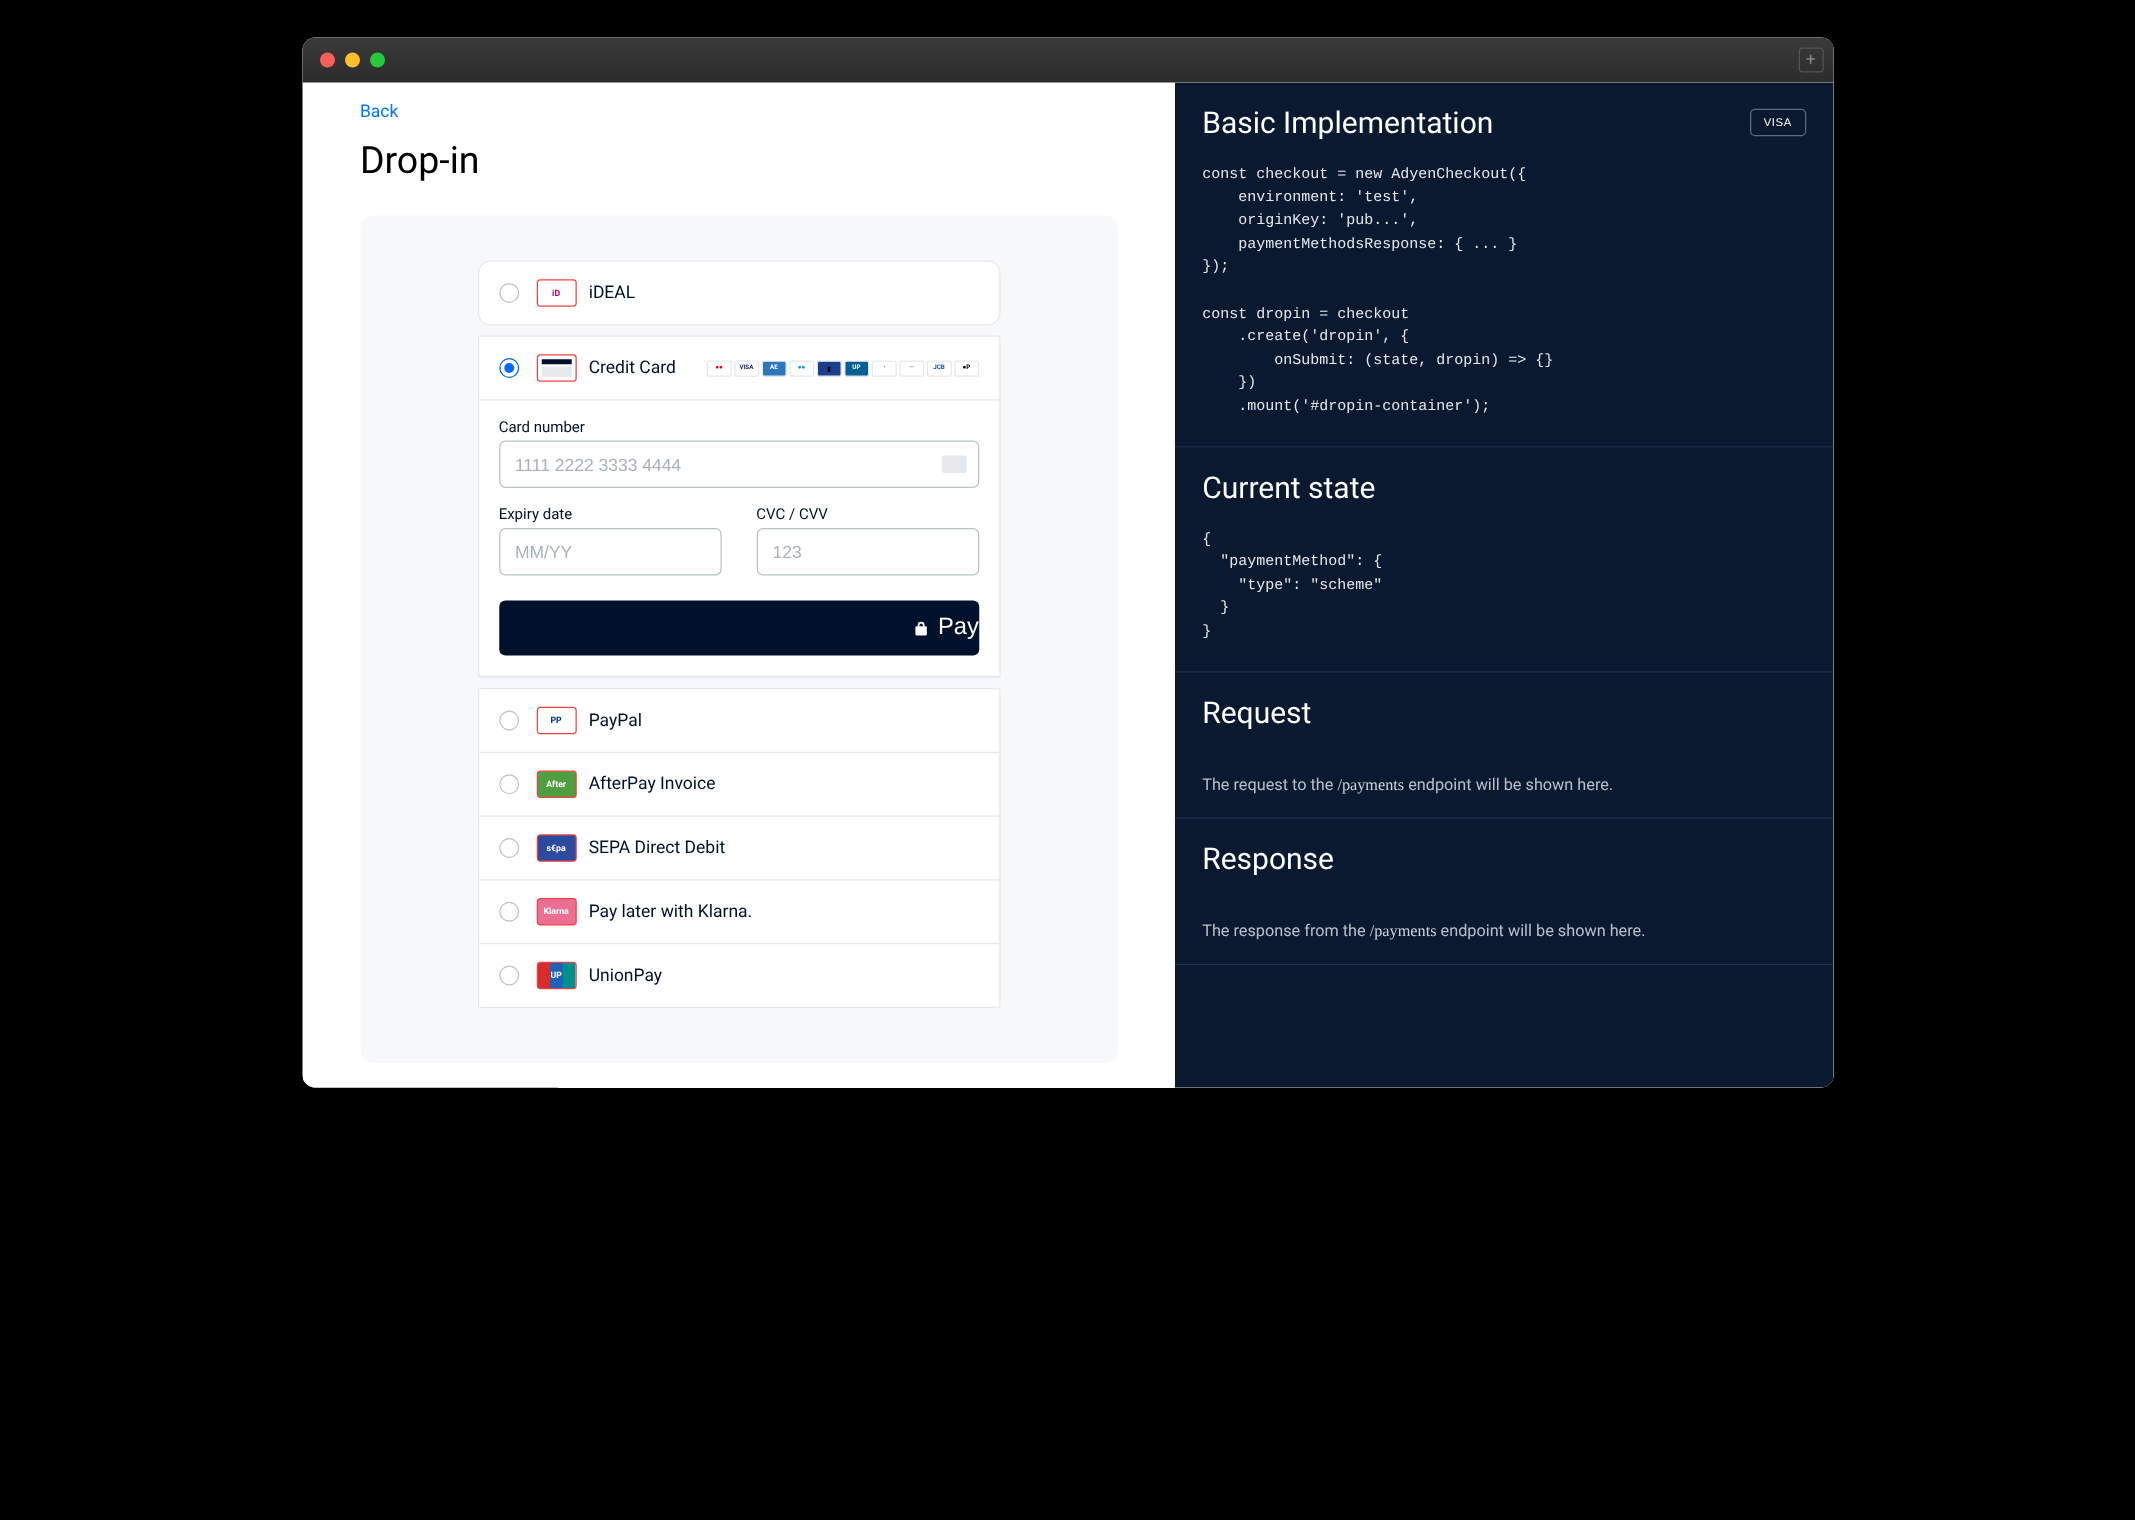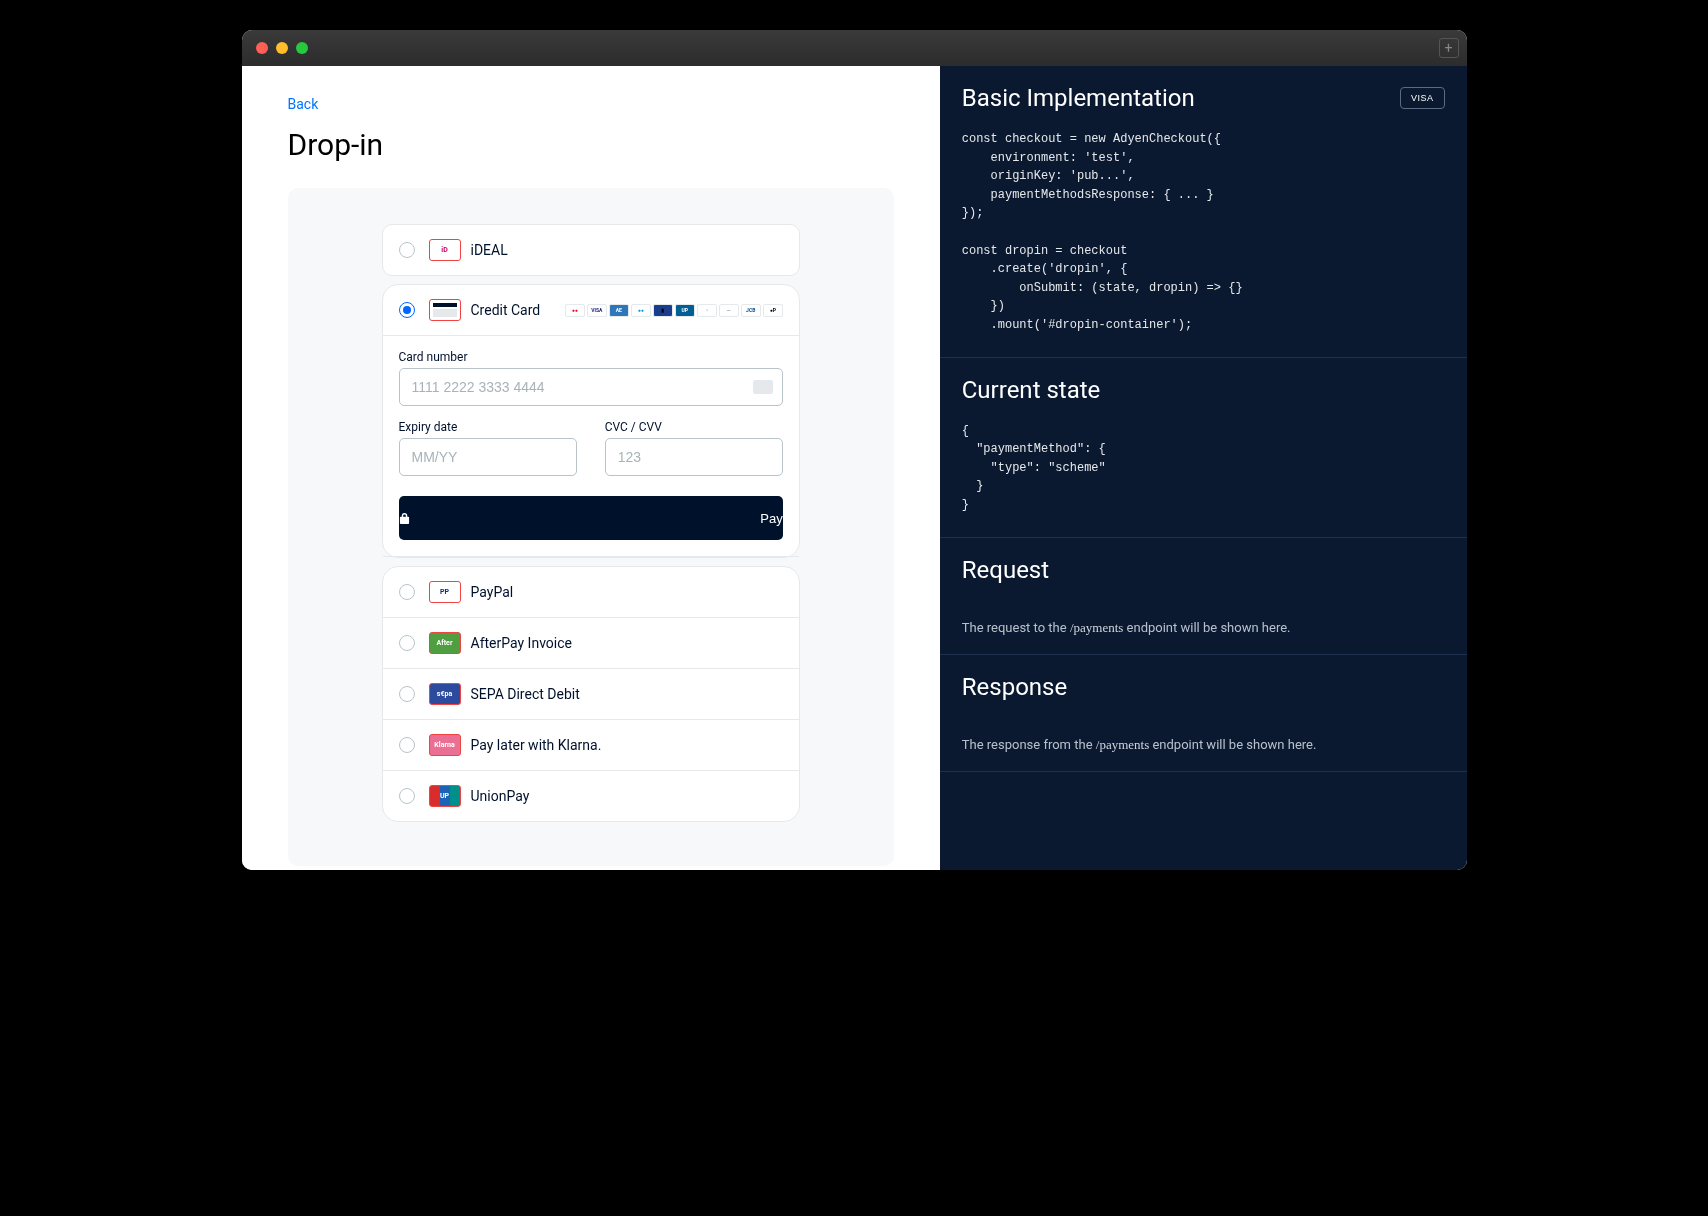--- a/index.html
+++ b/index.html
@@ -8,44 +8,44 @@
     .titlebar{height:36px;background:linear-gradient(#3a3a3a,#2c2c2c);display:flex;align-items:center;padding:0 14px;position:relative}
     .traffic{display:flex;gap:8px}
     .dot{width:12px;height:12px;border-radius:50%}
     .dot.red{background:#ff5f56}
     .dot.yellow{background:#ffbd2e}
     .dot.green{background:#27c93f}
     .new-tab{position:absolute;right:8px;top:8px;width:20px;height:20px;border:1px solid #555;border-radius:3px;color:#888;font-size:14px;line-height:18px;text-align:center}
     .content{flex:1;display:flex;overflow:hidden}
     .left{width:57%;background:#fff;overflow-y:auto}
     .right{width:43%;background:#0a1830;color:#fff;overflow-y:auto}
-    .left-inner{padding:28px 46px 30px}
+    .left-inner{padding:12px 46px 30px}
     .back{color:#0075ff;font-size:14px;text-decoration:none;cursor:pointer}
     h1{font-size:30px;font-weight:400;margin:14px 0 26px}
     .dropin-container{background:#f7f8f9;border-radius:10px;padding:36px 94px}
-    .pm-list{background:#fff;border:1px solid #e6e9eb;border-radius:16px;margin-bottom:8px}
+    .pm-list{background:#fff;border:1px solid #e6e9eb;border-radius:2px;margin-bottom:8px}
     .pm-row{display:flex;align-items:center;padding:14px 16px;border-bottom:1px solid #e6e9eb;cursor:pointer}
     .pm-row:last-child{border-bottom:none}
     .pm-single{border-radius:10px;margin-bottom:8px}
     .radio{width:16px;height:16px;border:1.5px solid #b9c4c9;border-radius:50%;margin-right:14px;flex-shrink:0;position:relative}
     .radio.checked{border-color:#06f}
     .radio.checked::after{content:"";position:absolute;width:8px;height:8px;background:#06f;border-radius:50%;top:50%;left:50%;transform:translate(-50%,-50%)}
     .pm-icon{width:32px;height:22px;border:1px solid #ef4444;border-radius:3px;margin-right:10px;display:flex;align-items:center;justify-content:center;font-size:7px;font-weight:bold;flex-shrink:0}
     .pm-name{font-size:14px;color:#00112c}
     .brands{margin-left:auto;display:flex;gap:2px}
     .brand{width:20px;height:13px;border:1px solid #e6e9eb;border-radius:2px;display:flex;align-items:center;justify-content:center;font-size:5px;font-weight:bold}
     .cc-body{padding:0 16px 16px;border-bottom:1px solid #e6e9eb}
     .field-label{font-size:12px;color:#00112c;margin:14px 0 4px;display:block}
     .field-row{display:flex;gap:28px}
     .field-col{flex:1}
     .input{width:100%;height:38px;border:1px solid #b9c4c9;border-radius:5px;padding:0 12px;font-size:14px;background:#fff;position:relative}
     .input::placeholder{color:#a8b3b8}
     .input-wrap{position:relative}
     .card-icon{position:absolute;right:10px;top:50%;transform:translateY(-50%);width:20px;height:14px;background:#e6e9eb;border-radius:2px}
-    .pay-btn{width:100%;height:44px;background:#00112c;color:#fff;border:none;border-radius:5px;font-size:13px;font-weight:500;margin-top:20px;cursor:pointer;display:flex;align-items:center;justify-content:space-between;gap:8px}
+    .pay-btn{width:100%;height:44px;background:#00112c;color:#fff;border:none;border-radius:5px;font-size:19px;font-weight:500;margin-top:20px;cursor:pointer;display:flex;align-items:center;justify-content:flex-end;gap:8px}
     .lock-icon{width:11px;height:13px;display:inline-block}
     .panel{border-bottom:1px solid #1e3050}
     .panel-header{padding:18px 22px;display:flex;align-items:center;justify-content:space-between}
     .panel-title{font-size:24px;font-weight:400}
     .copy-btn{border:1px solid #5a6b82;background:transparent;color:#fff;font-size:9px;padding:5px 10px;border-radius:4px;cursor:pointer;letter-spacing:.5px}
     .code-block{padding:0 22px 22px;font-family:"Courier New",monospace;font-size:12px;line-height:1.55;white-space:pre;color:#e6e9eb;overflow-x:auto}
     .panel-body{padding:18px 22px;font-size:13px;color:#b8c0cc}
     .mono{font-family:Liberation Serif, serif;color:#d0d6dd}
     .ic-ideal{background:#fff;color:#c06}
     .ic-cc{background:#fff;position:relative}

